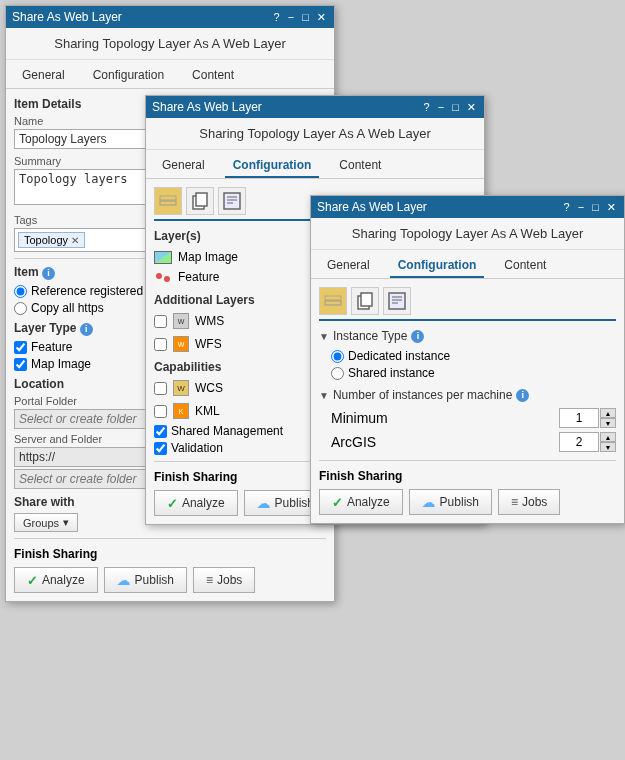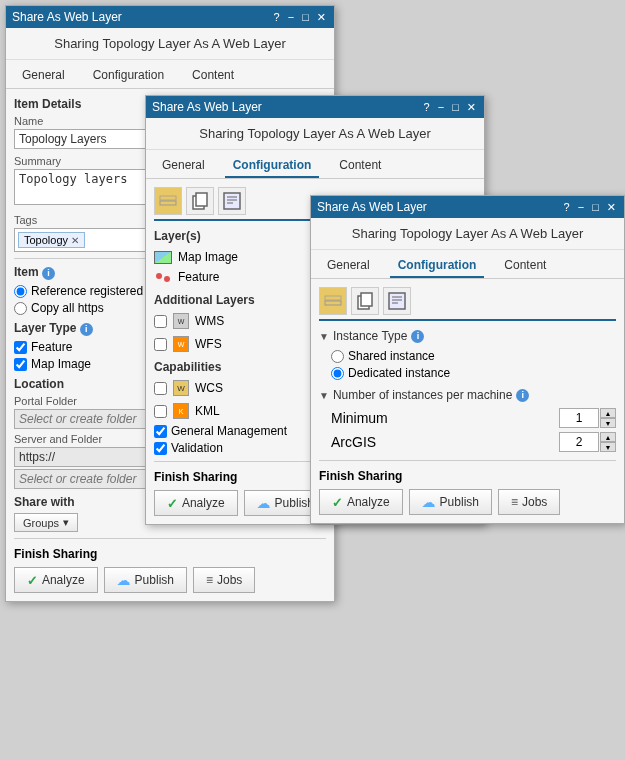--- a/index.html
+++ b/index.html
@@ -590,21 +590,21 @@
         <span class="wcs-icon">W</span>
         <span>WCS</span>
       </label>
       <label class="checkbox-item capability-item">
         <input type="checkbox" style="">
         <span class="kml-icon">K</span>
         <span>KML</span>
       </label>
       <label class="checkbox-item">
         <input type="checkbox" checked="" style="">
-        <span>General Management</span>
+        <span>Shared Management</span>
       </label>
       <label class="checkbox-item">
         <input type="checkbox" checked="" style="">
         <span>Validation</span>
       </label>
     </div>
 
     <hr class="divider">
     <div class="finish-sharing">
       <div class="finish-sharing-title">Finish Sharing</div>
@@ -668,26 +668,26 @@
     </div>
 
     <div class="collapsible-header">
       <span class="collapse-arrow">▼</span>
       <span>Instance Type</span>
       <span class="info-icon">i</span>
     </div>
     <div class="instance-form">
       <div class="radio-group">
         <label class="radio-item">
+          <input type="radio" name="instance" checked="" style="">
+          <span>Dedicated instance</span>
+        </label>
+        <label class="radio-item">
           <input type="radio" name="instance" style="">
           <span>Shared instance</span>
-        </label>
-        <label class="radio-item">
-          <input type="radio" name="instance" checked="" style="">
-          <span>Dedicated instance</span>
         </label>
       </div>
     </div>
 
     <div class="collapsible-header">
       <span class="collapse-arrow">▼</span>
       <span>Number of instances per machine</span>
       <span class="info-icon">i</span>
     </div>
     <div class="instance-form">

